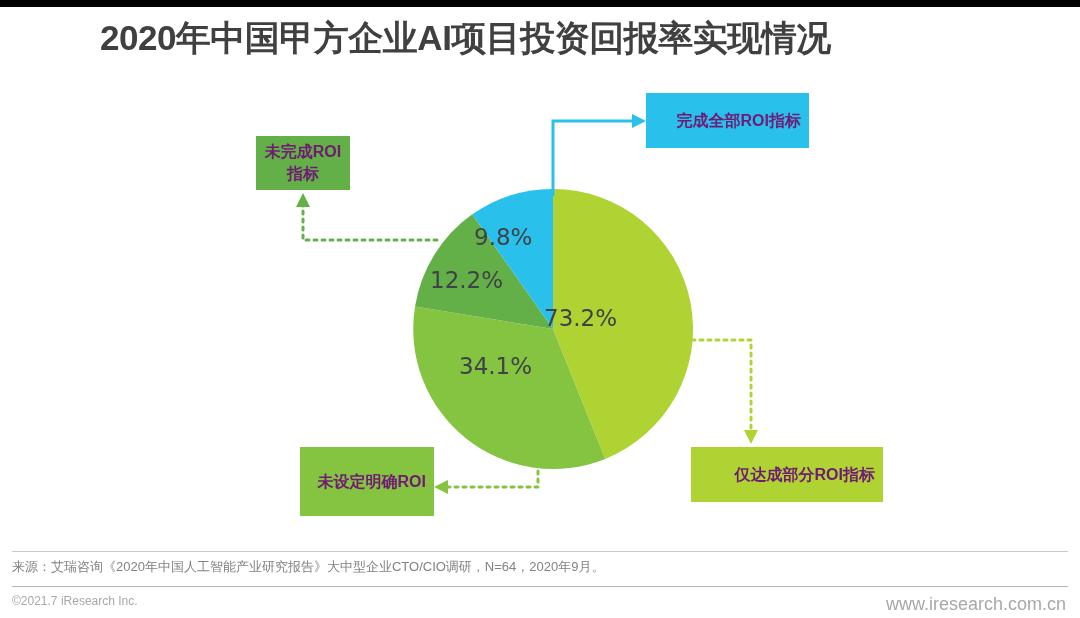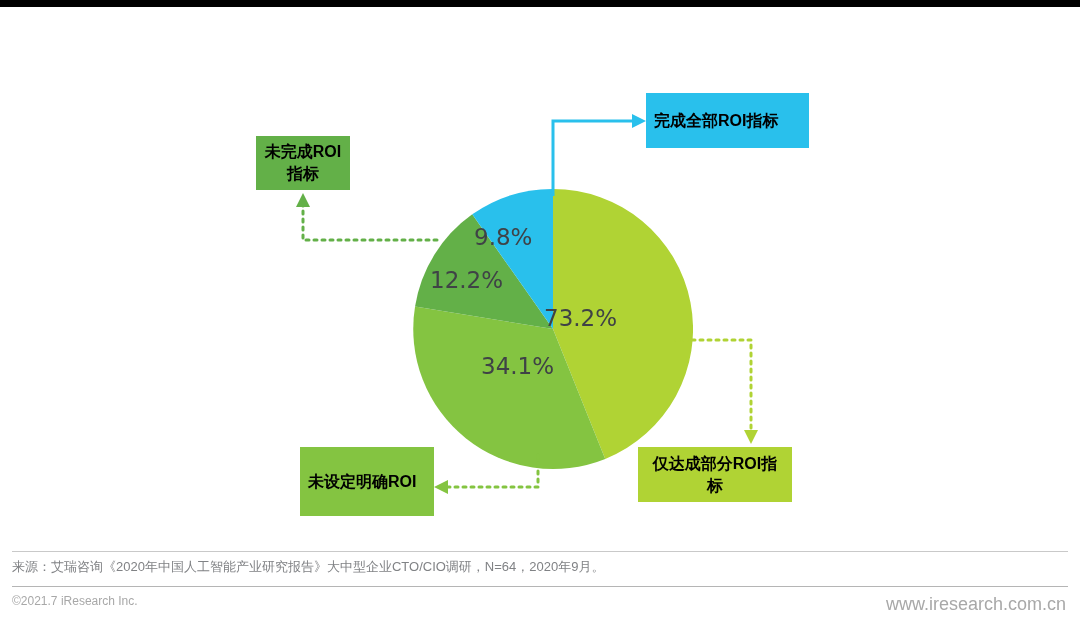--- a/index.html
+++ b/index.html
@@ -48,41 +48,41 @@
 
   .pie-label {
     position: absolute;
     color: #3f4246;
     font-size: 23px;
     font-family: "DejaVu Sans", sans-serif;
     white-space: nowrap;
     text-align: center;
   }
   .pl-439 { left: 544px; top: 305px; }
-  .pl-341 { left: 459px; top: 353px; margin-left: 22px; }
+  .pl-341 { left: 459px; top: 353px; }
   .pl-122 { left: 430px; top: 267px; }
   .pl-98  { left: 474px; top: 224px; }
 
   
   .callout {
     position: absolute;
-    color: #000000;
+    color: #701a75;
     font-weight: bold;
     font-size: 16px;
     line-height: 22px;
     text-align: center;
     display: flex;
     align-items: center;
-    justify-content: flex-start;
+    justify-content: flex-end;
     padding: 16px 8px;
   }
   .co-blue   { left: 646px; top: 93px;  width: 163px; height: 55px; background: #29c0ec; }
   .co-dgreen { left: 256px; top: 136px; width: 94px;  height: 54px; background: #63b048; }
   .co-mgreen { left: 300px; top: 447px; width: 134px; height: 69px; background: #84c441; }
-  .co-ygreen { left: 638px; top: 447px; width: 154px; height: 55px; background: #b0d334; }
+  .co-ygreen { left: 691px; top: 447px; width: 192px; height: 55px; background: #b0d334; }
 
   
   .connectors {
     position: absolute;
     left: 0; top: 0;
     width: 1080px; height: 618px;
     pointer-events: none;
   }
 
   
@@ -120,20 +120,21 @@
     white-space: nowrap;
   }
 </style>
 </head>
 <body>
 
 <div id="slide">
 
   <div class="top-band"></div>
 
+  <div class="title">2020年中国甲方企业AI项目投资回报率实现情况</div>
 
   <div class="pie-wrap">
     <svg class="pie-svg" viewBox="0 0 280 280">
 
       <path d="M140,140 L140,0 A140,140 0 0,1 192.25,269.9 Z" fill="#b0d334"></path>
 
       <path d="M140,140 L192.25,269.9 A140,140 0 0,1 2.04,117.6 Z" fill="#84c441"></path>
 
       <path d="M140,140 L2.04,117.6 A140,140 0 0,1 59.25,25.35 Z" fill="#63b048"></path>
 

